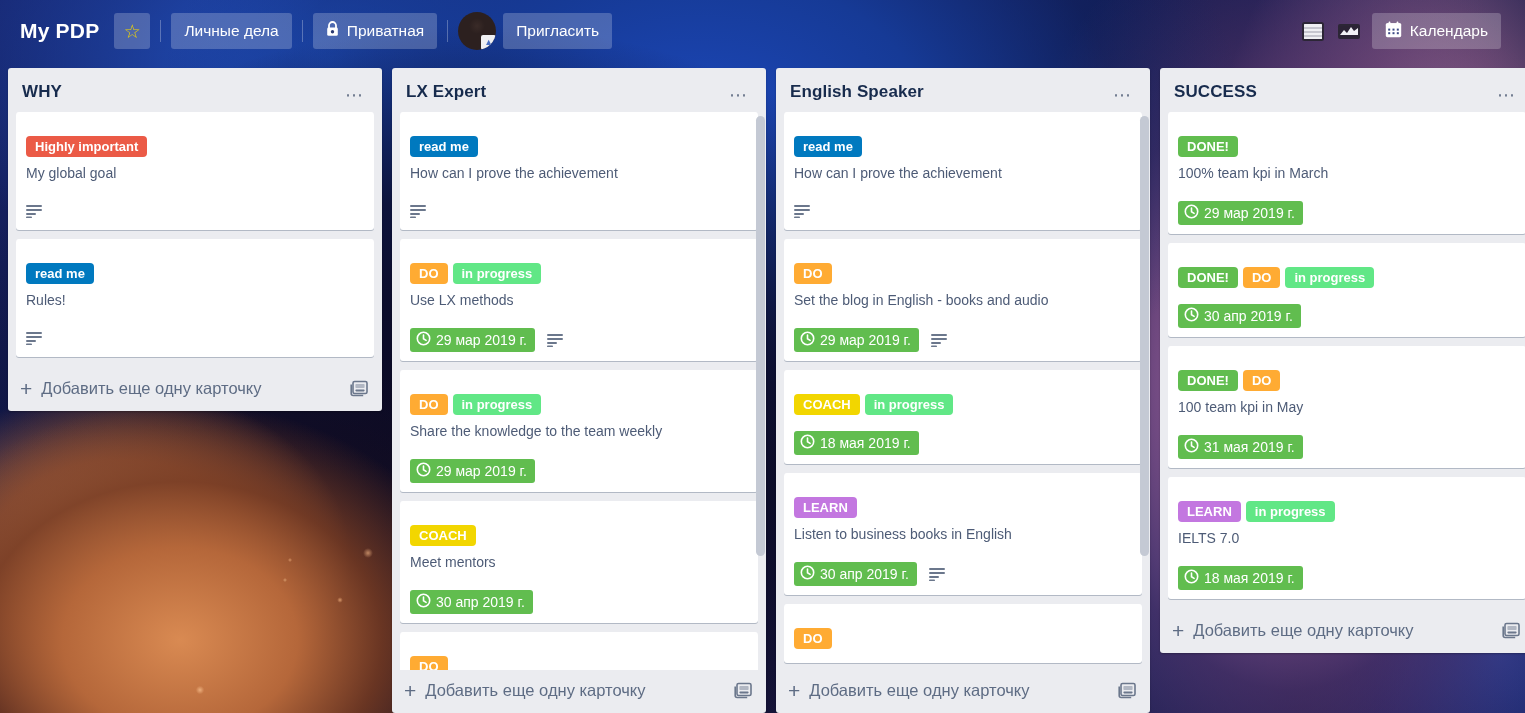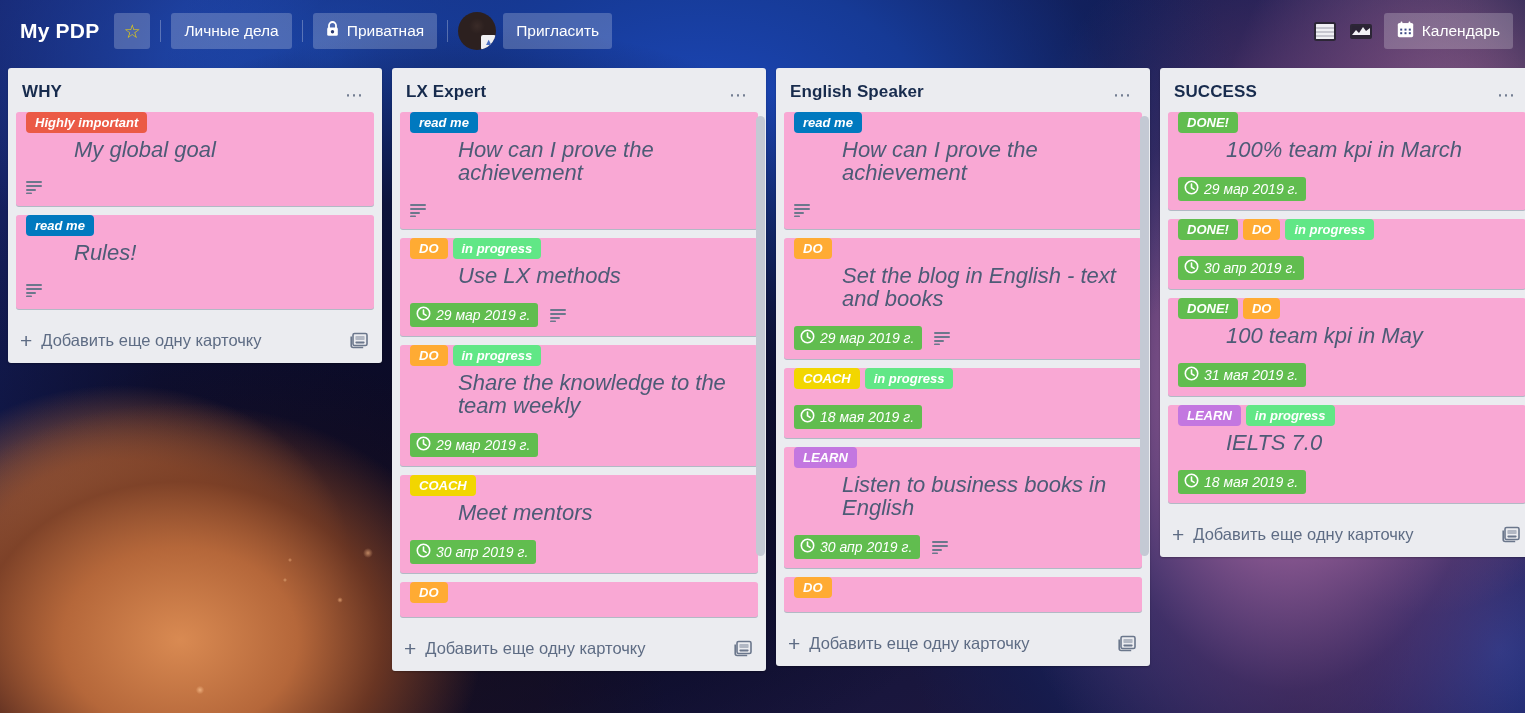--- a/index.html
+++ b/index.html
@@ -38,21 +38,21 @@
       radial-gradient(circle 4px at 340px 600px, rgba(235,170,120,0.8), rgba(235,170,120,0) 70%),
       radial-gradient(circle 3px at 290px 560px, rgba(235,170,120,0.7), rgba(235,170,120,0) 70%),
       radial-gradient(circle 7px at 368px 553px, rgba(225,165,120,0.75), rgba(225,165,120,0) 70%),
       radial-gradient(circle 3px at 285px 580px, rgba(240,190,140,0.6), rgba(240,190,140,0) 70%);
     pointer-events: none;
   }
 
   
   #board-header {
     position: absolute;
-    top: 0; left: 0; right: 0;
+    top: 0; left: 0; right: 12px;
     height: 62px;
     display: flex;
     align-items: center;
     padding: 0 12px 0 16px;
     z-index: 20;
   }
   #board-header .left { display: flex; align-items: center; gap: 7px; }
   #board-header .right { display: flex; align-items: center; gap: 10px; margin-left: auto; }
 
   .board-title {
@@ -164,52 +164,50 @@
 
   .cards {
     flex: 1 1 auto;
     overflow: hidden;
     padding: 0 8px;
     position: relative;
   }
   .cards-inner { padding-bottom: 2px; }
 
   .card {
-    background: #f9a8d4;
+    background: #ffffff;
     border-radius: 3px;
     box-shadow: 0 1px 0 rgba(9,30,66,0.25);
-    padding: 0 10px 9px 10px;
+    padding: 24px 10px 9px 10px;
     margin-bottom: 9px;
     cursor: pointer;
-    font-style: italic;
   }
   .card-labels {
     display: flex;
     flex-wrap: wrap;
     gap: 5px;
     margin-bottom: 5px;
   }
   .label {
     display: inline-block;
     height: 21px;
     line-height: 21px;
     padding: 0 9px;
     border-radius: 4px;
     color: #fff;
     font-size: 13px;
     font-weight: bold;
     white-space: nowrap;
   }
   .card-title {
-    font-size: 22px;
+    font-size: 14px;
     line-height: 23px;
     color: #4d5b76;
     margin-bottom: 6px;
     word-wrap: break-word;
-    margin-left: 48px;
   }
   .card-badges {
     display: flex;
     align-items: center;
     gap: 12px;
     min-height: 20px;
     margin-top: 16px;
   }
   .due-badge {
     display: inline-flex;
@@ -508,21 +506,21 @@
                     <rect x="0" y="11.5" width="6" height="1.6" rx="0.8"></rect>
                   </g>
                 </svg>
               </span>
             </div>
           </div>
           <div class="card">
             <div class="card-labels">
               <span class="label" style="background:#ffab33">DO</span>
             </div>
-            <div class="card-title">Set the blog in English - text and books</div>
+            <div class="card-title">Set the blog in English - books and audio</div>
             <div class="card-badges">
               <span class="due-badge">
                 <span><svg width="15" height="15" viewBox="0 0 15 15">
                     <circle cx="7.5" cy="7.5" r="6.2" fill="none" stroke="#fff" stroke-width="1.6"></circle>
                     <path d="M7.5 4v3.8l2.6 1.6" stroke="#fff" stroke-width="1.6" fill="none" stroke-linecap="round"></path>
                   </svg></span>
                 <span>29 мар 2019 г.</span>
               </span>
               <span class="desc-icon">
                 <svg width="16" height="13" viewBox="0 0 16 13">

